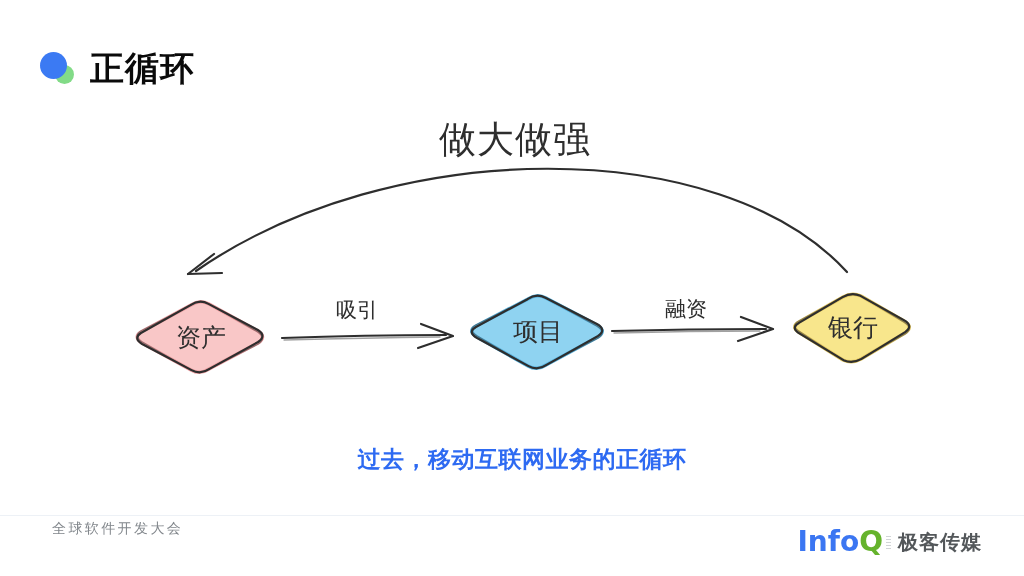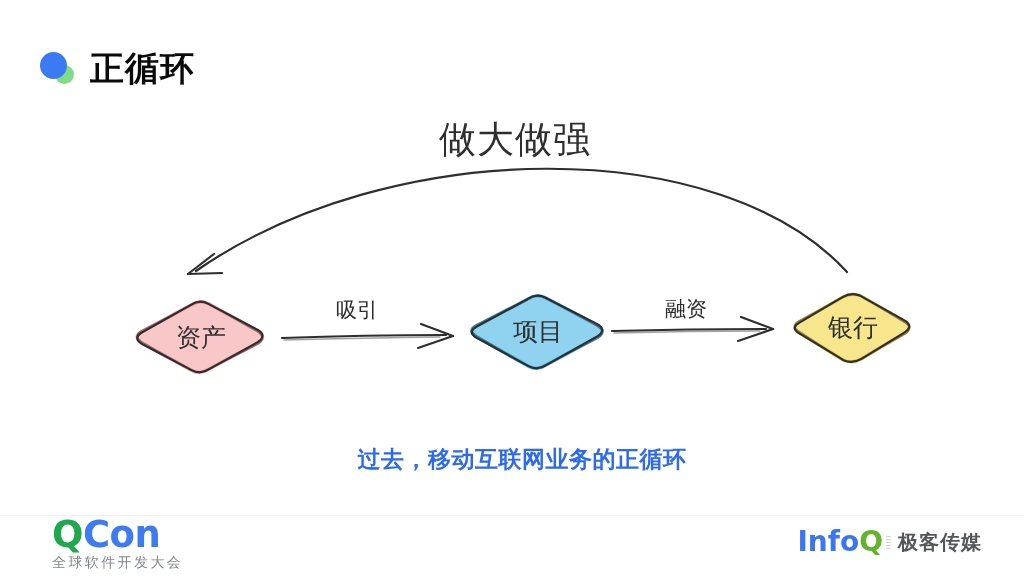--- a/index.html
+++ b/index.html
@@ -102,21 +102,20 @@
       <path class="ink2" transform="rotate(1.2 852 239)" d="M 799 234 Q 790 239 800 245 L 843 272 Q 852 276 861 271 L 905 245 Q 914 239 904 233 L 861 208 Q 852 204 843 209 Z"></path>
       <text class="hand node-label" x="853" y="248" text-anchor="middle">银行</text>
     </g>
   </svg>
 
   <div class="caption">过去，移动互联网业务的正循环</div>
 
   <div class="footer-divider"></div>
 
   <div class="qcon">
-    <div class="qcon-word"><span class="qcon-q">Q</span><span class="qcon-con">Con</span></div>
     <div class="qcon-sub">全球软件开发大会</div>
   </div>
 
   <div class="infoq">
     <div class="infoq-word"><span class="infoq-info">Info</span><span class="infoq-q">Q</span></div>
     <div class="infoq-mark"></div>
     <div class="infoq-brand">极客传媒</div>
   </div>
 
 </div>

